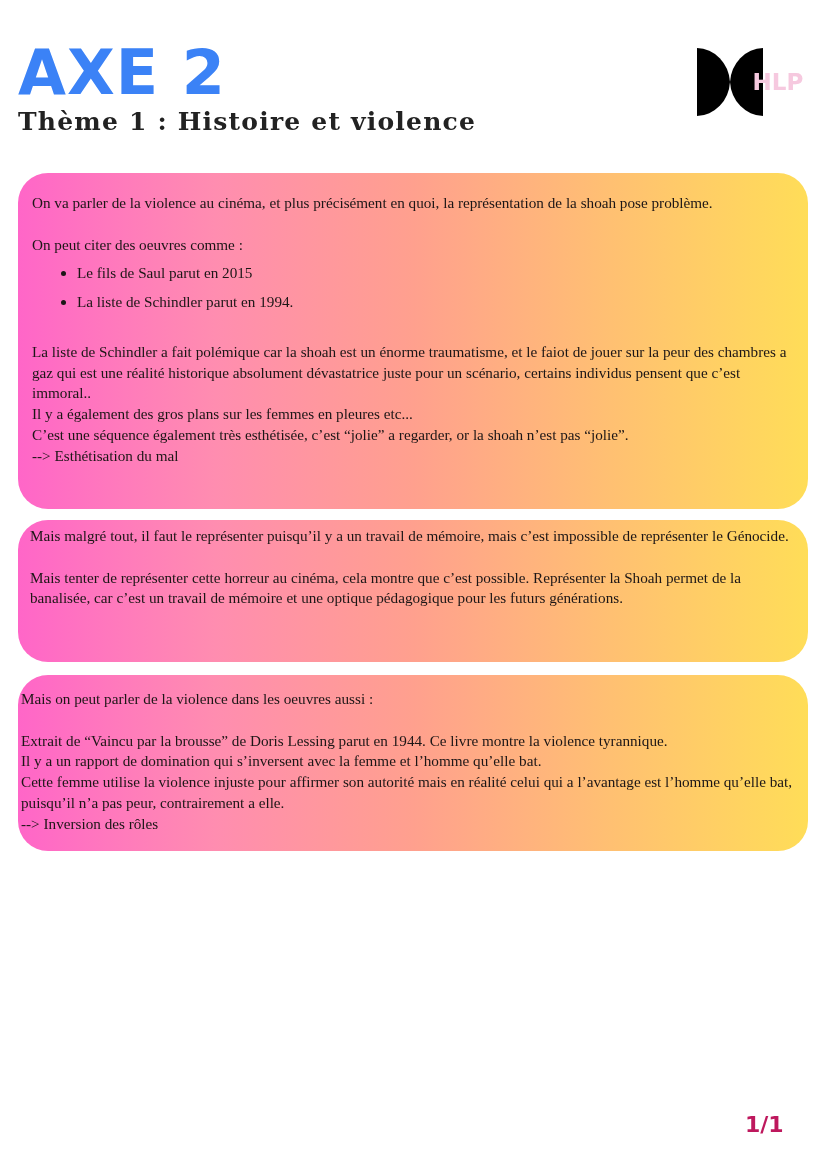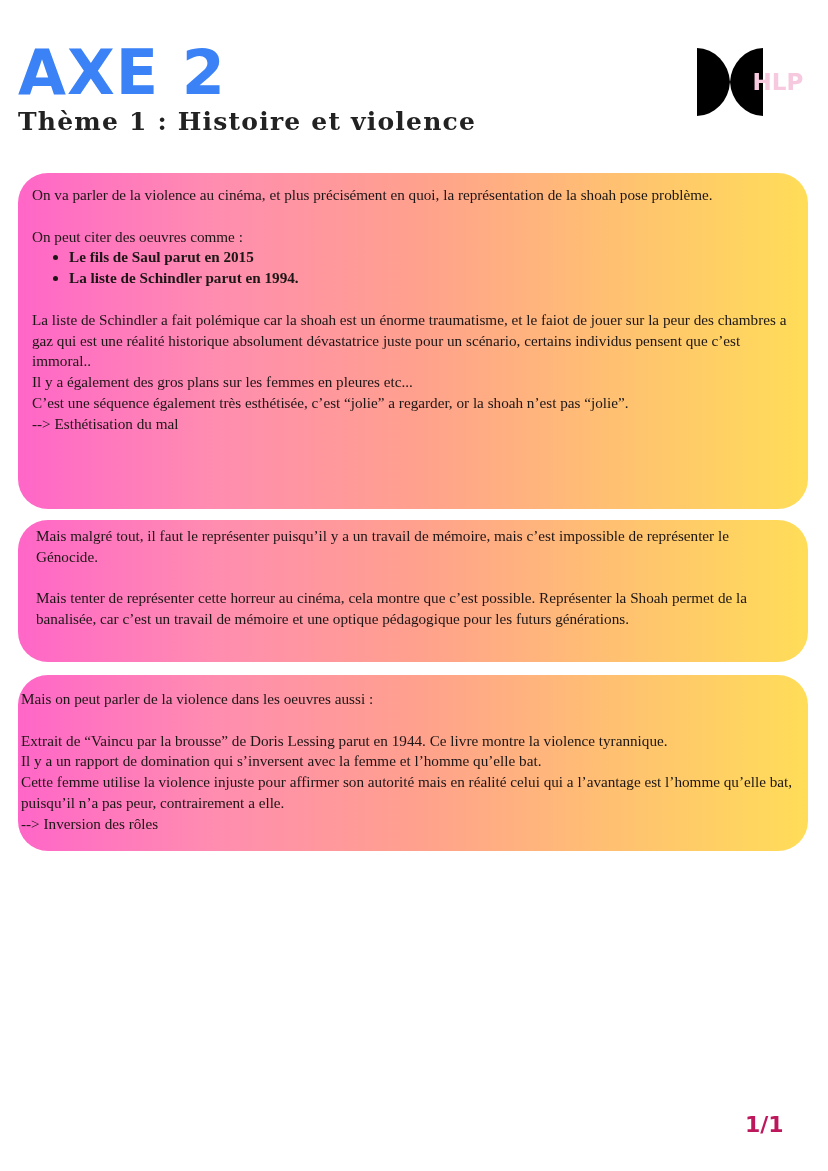--- a/index.html
+++ b/index.html
@@ -24,23 +24,23 @@
   .card {
     position:absolute; left:18px; width:790px; box-sizing:border-box;
     border-radius:30px;
     background:linear-gradient(90deg, #ff66c8 0%, #ff8db0 25%, #ffa08e 50%, #ffc072 75%, #ffdd58 100%);
     font-family:"Liberation Serif", serif; font-size:15.2px; line-height:20.8px;
     color:#1c1616;
   }
   .card p { margin:0; }
   .card .gap { height:20.8px; }
   .card ul { margin:0; padding-left:37px; }
-  .card li { margin:0;font-weight:bold; }
-  .card1 { top:173px; height:336px; padding:12px 14px 0 14px; }
-  .card2 { top:520px; height:142px; padding:6px 14px 0 18px; }
+  .card li { margin:8px; }
+  .card1 { top:173px; height:336px; padding:20px 14px 0 14px; }
+  .card2 { top:520px; height:142px; padding:6px 14px 0 12px; }
   .card3 { top:675px; height:176px; padding:14px 14px 0 3px; }
   .page-num {
     position:absolute; left:745px; top:1112px;
     font-family:"DejaVu Sans", sans-serif; font-weight:bold; font-size:22px; color:#be185d;
   }
 </style>
 </head>
 <body>
 
 <h1 class="title">AXE 2</h1>

